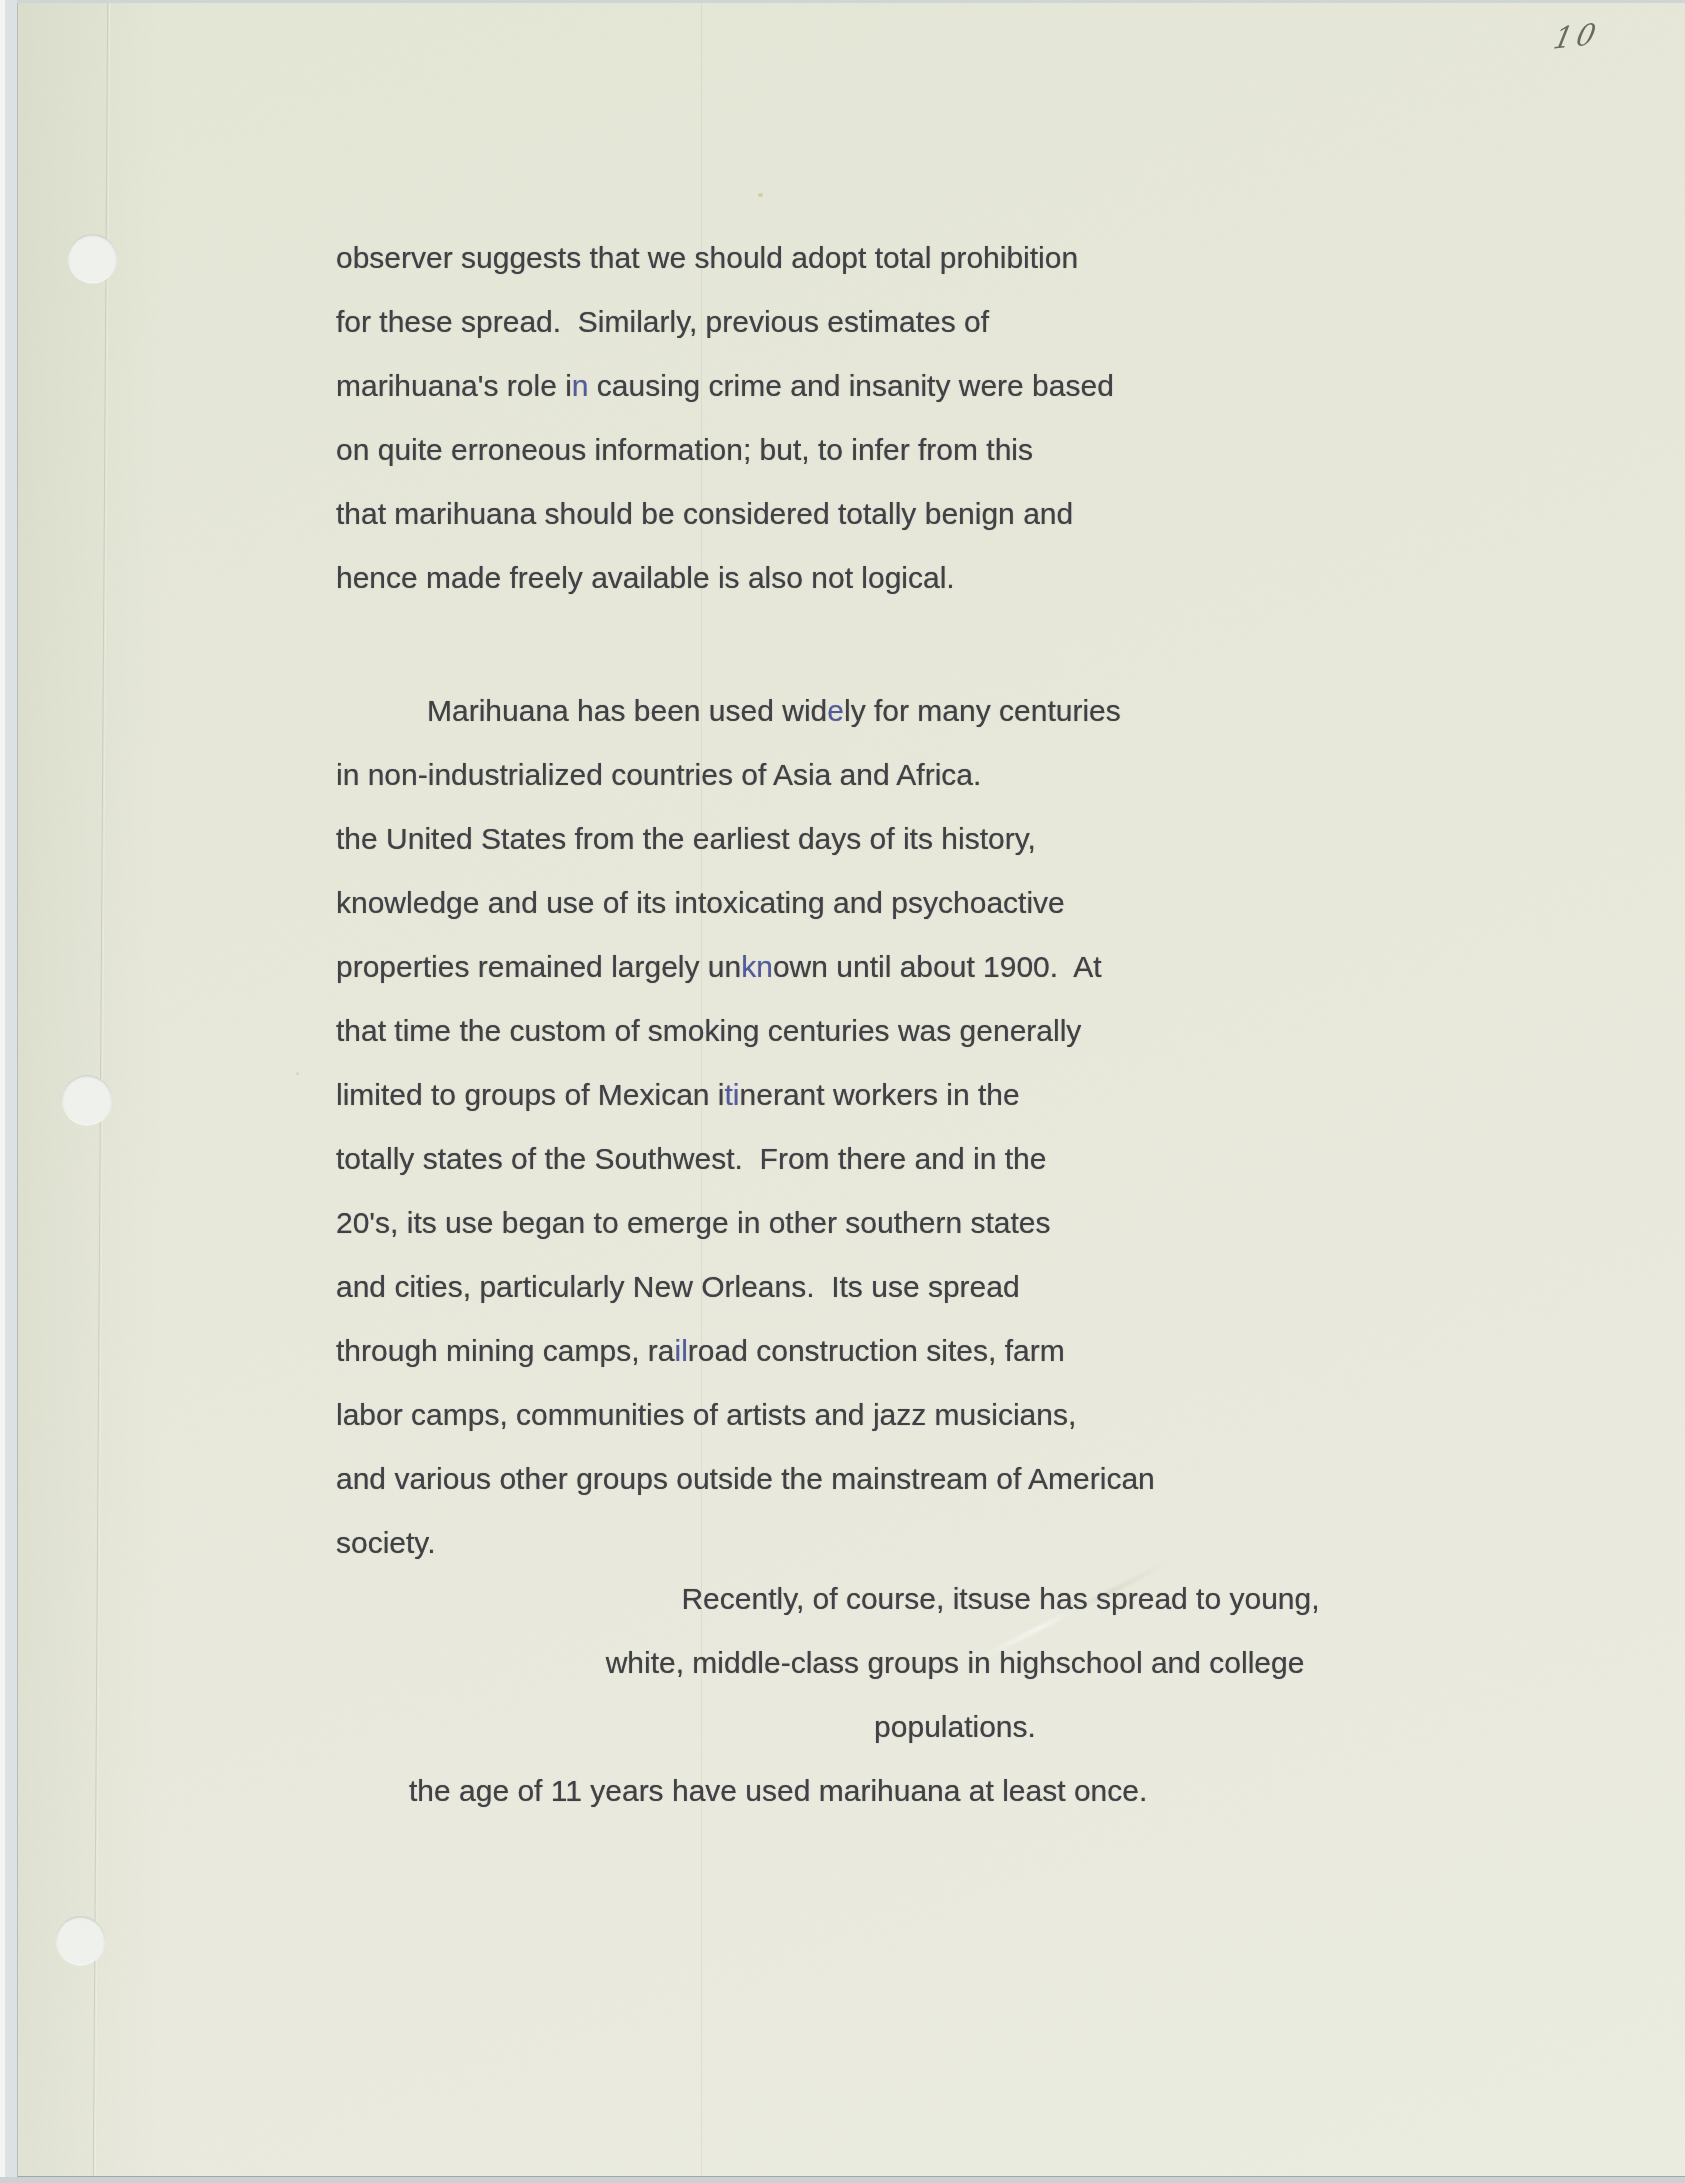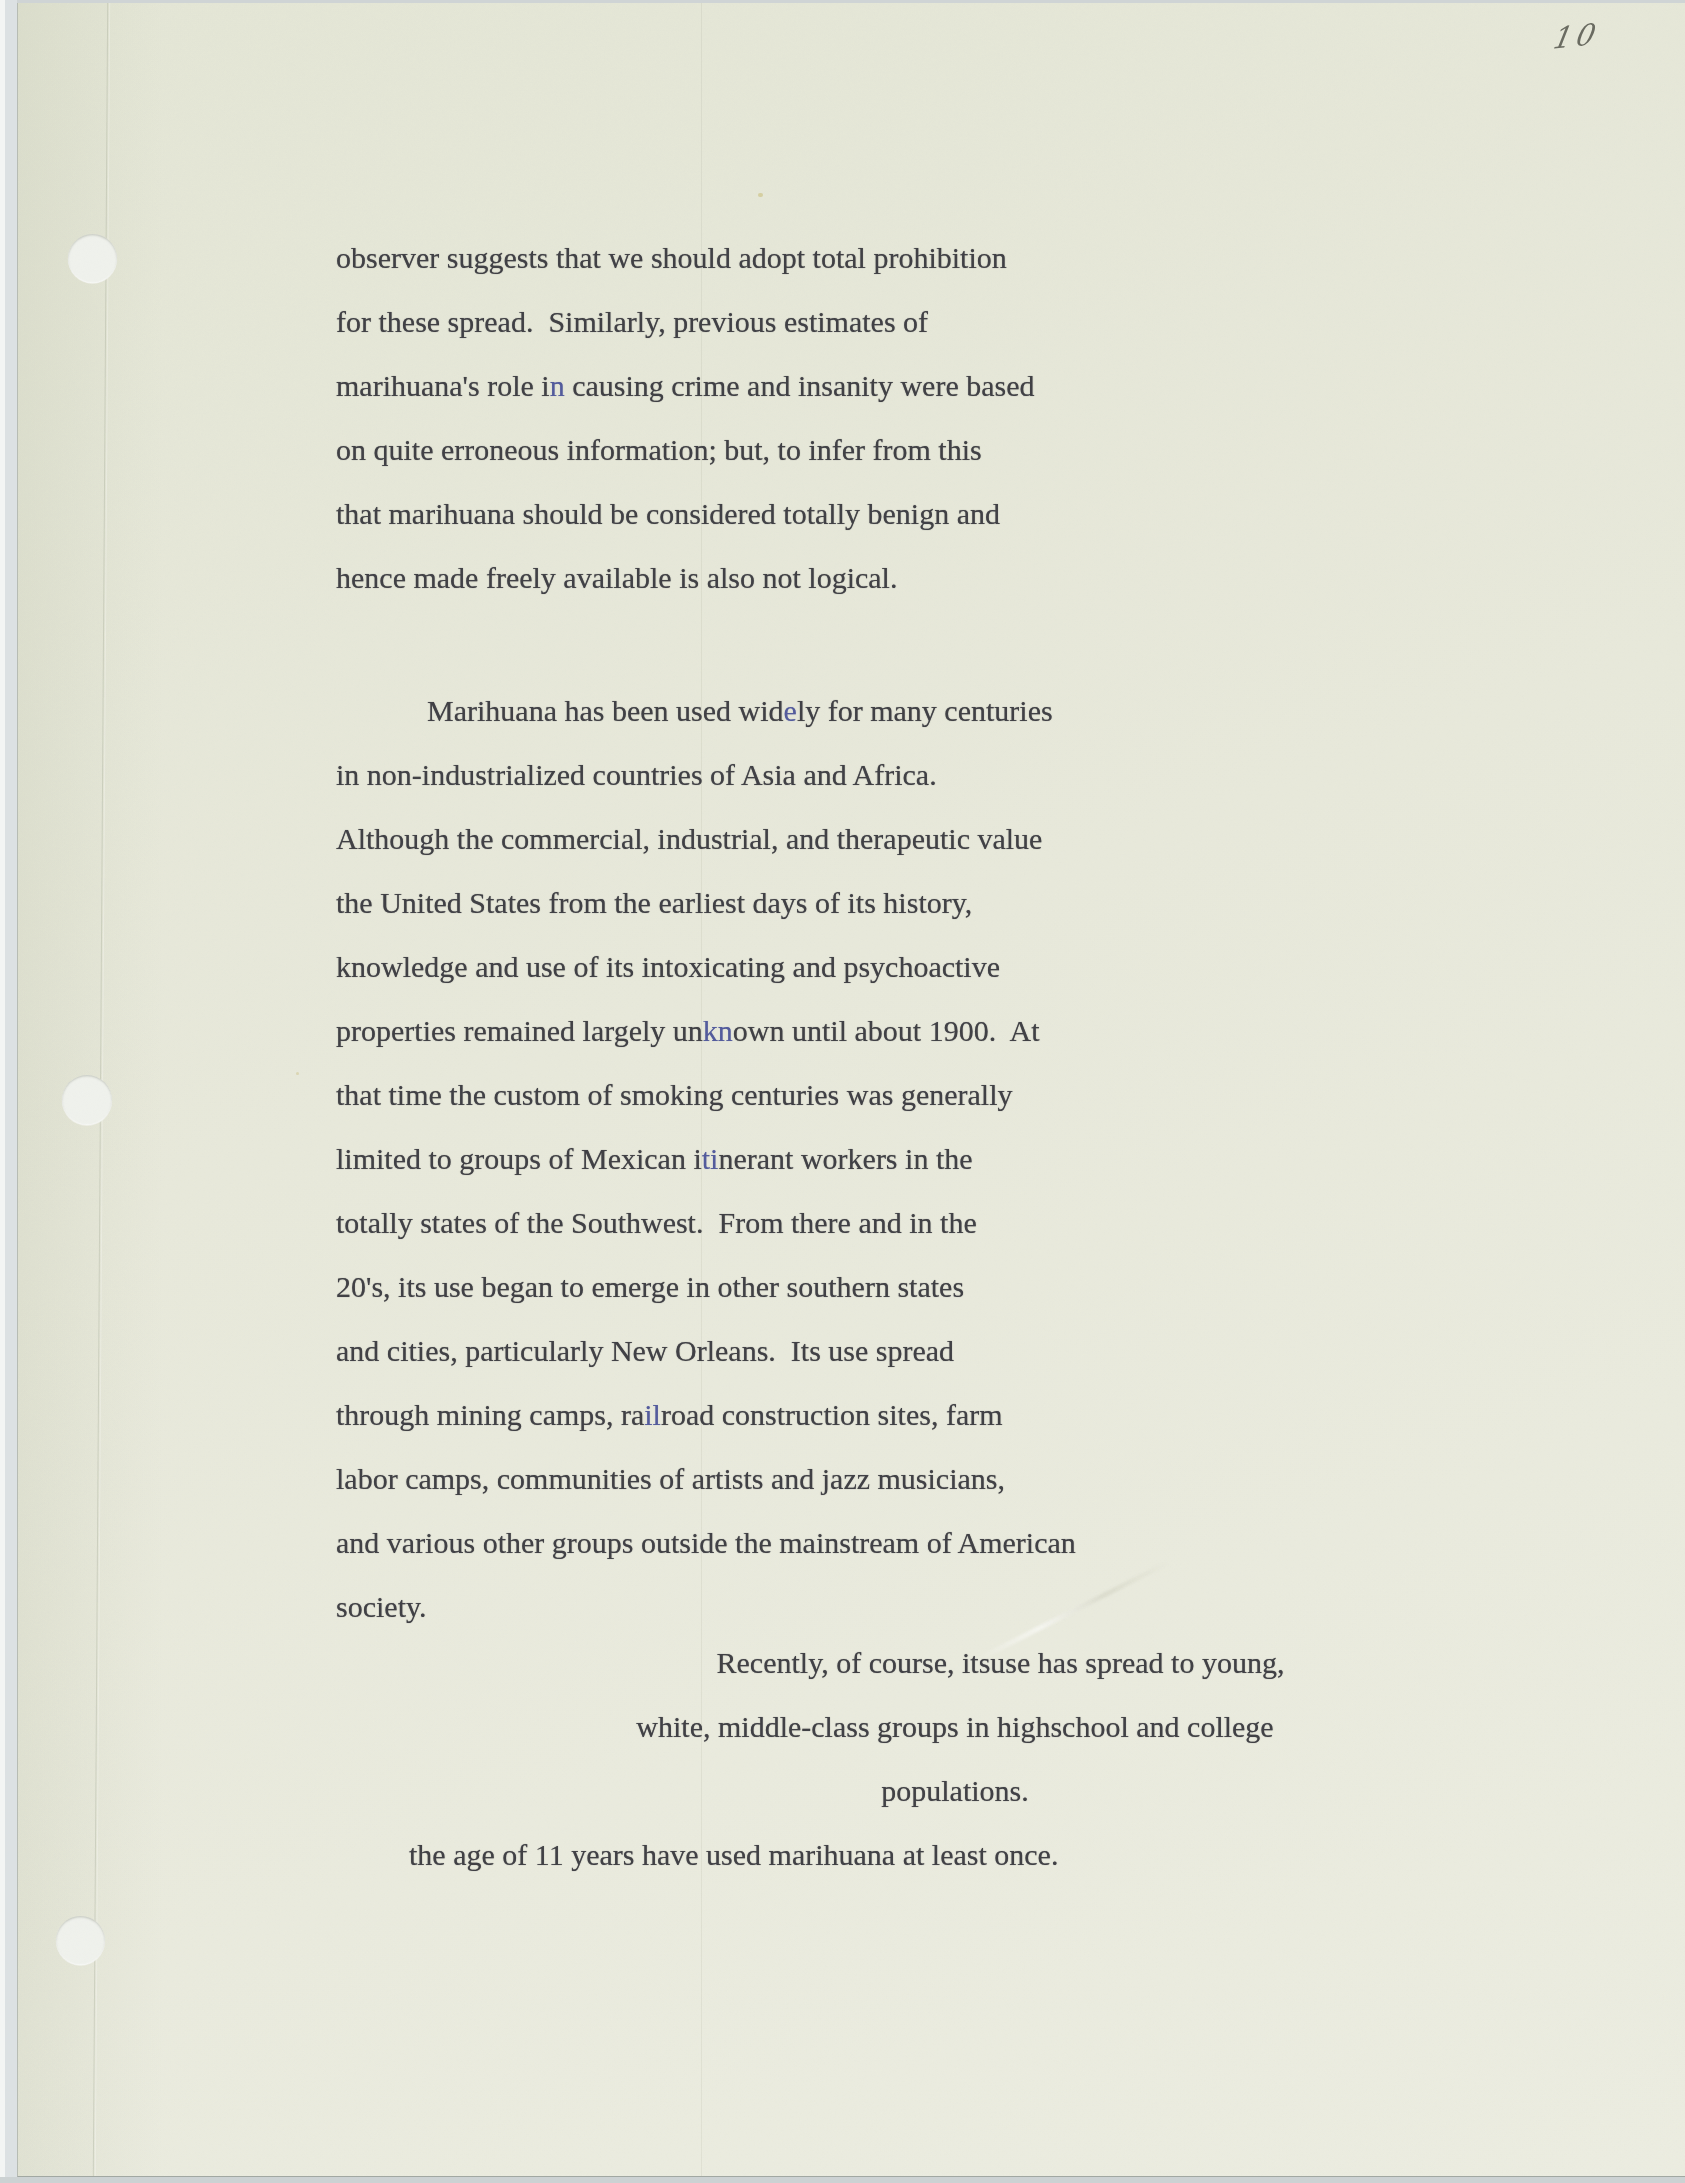--- a/index.html
+++ b/index.html
@@ -46,21 +46,21 @@
   .hole-bottom{left:38px;top:1913px;width:49px;height:49px;}
   .pagenum{
     position:absolute;left:1536px;top:16px;
     font-family:"DejaVu Serif",serif;font-style:italic;
     font-size:29px;color:#54554c;opacity:0.85;
     transform:rotate(-6deg) skewX(-18deg);
     letter-spacing:4.6px;
   }
   .text-block{
     position:absolute;left:318px;top:223px;width:1256px;
-    font-family:Liberation Serif, serif;
+    font-family:Liberation Sans, sans-serif;
     font-size:30px;line-height:64px;color:var(--ink);
     text-shadow:0 0 0.7px rgba(58,58,64,0.55),0 0 1.3px rgba(58,58,64,0.16);
   }
   .para{margin:0;}
   .para:nth-of-type(2){margin-top:69px;}
   .para:nth-of-type(3){margin-top:-8px;margin-left:-18px;text-align:center;}
   .para:nth-of-type(4){margin-left:-18px;}
   .para.indent .tline:first-child{padding-left:91px;}
   .tline{display:block;white-space:pre;}
   .blue-ink{color:var(--blue-ink);text-shadow:0 0 0.7px rgba(82,90,156,0.6);}
@@ -94,21 +94,20 @@
           <span class="tline"><span>observer suggests that we should adopt total prohibition</span></span>
           <span class="tline"><span>for these spread.  Similarly, previous estimates of</span></span>
           <span class="tline"><span>marihuana's role i</span><span class="blue-ink">n</span><span> causing crime and insanity were based</span></span>
           <span class="tline"><span>on quite erroneous information; but, to infer from this</span></span>
           <span class="tline"><span>that marihuana should be considered totally benign and</span></span>
           <span class="tline"><span>hence made freely available is also not logical.</span></span>
         </p>
         <p class="para indent">
           <span class="tline"><span>Marihuana has been used wid</span><span class="blue-ink">e</span><span>ly for many centuries</span></span>
           <span class="tline"><span>in non-industrialized countries of Asia and Africa.</span></span>
-          <span class="tline"><span>Although the commercial, industrial, and therapeutic value</span></span>
           <span class="tline"><span>the United States from the earliest days of its history,</span></span>
           <span class="tline"><span>knowledge and use of its intoxicating and psychoactive</span></span>
           <span class="tline"><span>properties remained largely un</span><span class="blue-ink">kn</span><span>own until about 1900.  At</span></span>
           <span class="tline"><span>that time the custom of smoking centuries was generally</span></span>
           <span class="tline"><span>limited to groups of Mexican i</span><span class="blue-ink">ti</span><span>nerant workers in the</span></span>
           <span class="tline"><span>totally states of the Southwest.  From there and in the</span></span>
           <span class="tline"><span>20's, its use began to emerge in other southern states</span></span>
           <span class="tline"><span>and cities, particularly New Orleans.  Its use spread</span></span>
           <span class="tline"><span>through mining camps, ra</span><span class="blue-ink">il</span><span>road construction sites, farm</span></span>
           <span class="tline"><span>labor camps, communities of artists and jazz musicians,</span></span>

